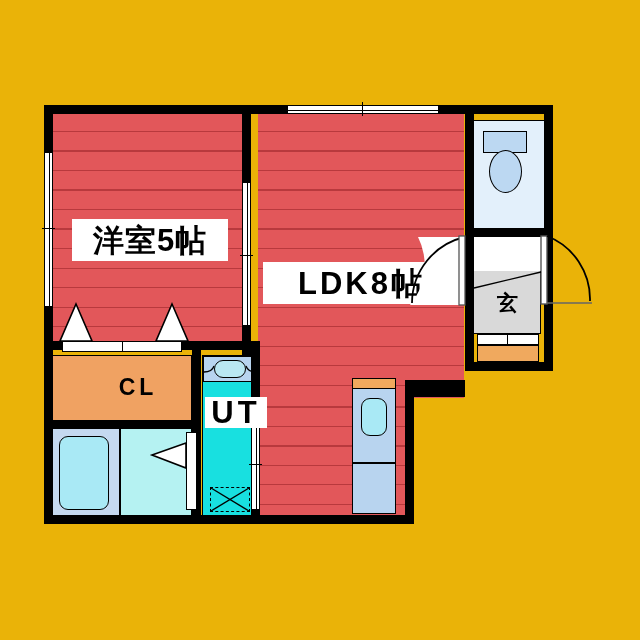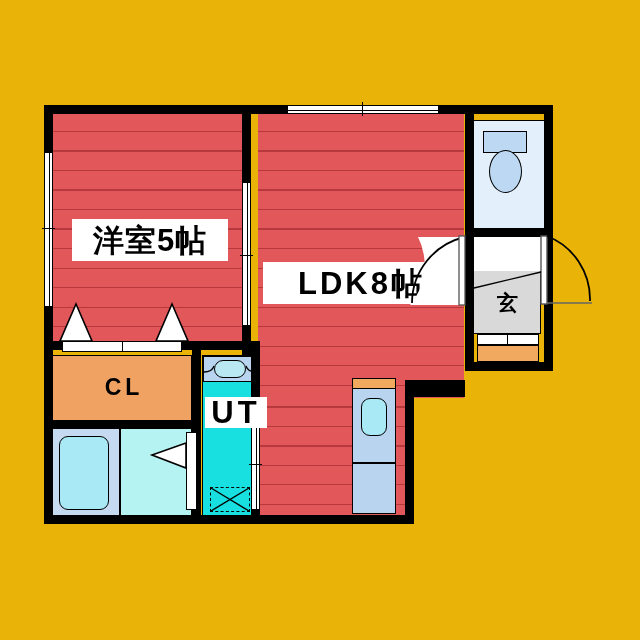--- a/index.html
+++ b/index.html
@@ -276,21 +276,21 @@
 
   <div class="door-panel" style="left:62px; top:341px; width:120px; height:11px;"></div>
   <div class="sash-v" style="left:122px; top:341px; height:11px;"></div>
 
   <div class="door-panel" style="left:186px; top:432px; width:11px; height:78px;"></div>
 
   <div class="label label-room-big" style="left:72px; top:219px; width:156px; height:42px;">洋室5帖</div>
 
   <div class="label label-ldk" style="left:263px; top:262px; width:197px; height:42px;">LDK8帖</div>
 
-  <div class="label label-cl" style="left:84px; top:371px; width:80px; height:32px;text-align:right;">CL</div>
+  <div class="label label-cl" style="left:98px; top:371px; width:80px; height:32px;text-align:right;">CL</div>
 
   <div class="label label-ut" style="left:205px; top:397px; width:62px; height:31px;">UT</div>
 
   <div class="label label-genkan" style="left:494px; top:288px; width:28px; height:28px;">玄</div>
 
   <svg class="overlay" viewBox="0 0 640 640">
 
     <g>
       <rect x="541" y="236" width="6" height="68" fill="#ffffff" stroke="#555" stroke-width="1.4"></rect>
       <path d="M 547 236 A 68 68 0 0 1 590 301" fill="none" stroke="#000" stroke-width="1.8"></path>

